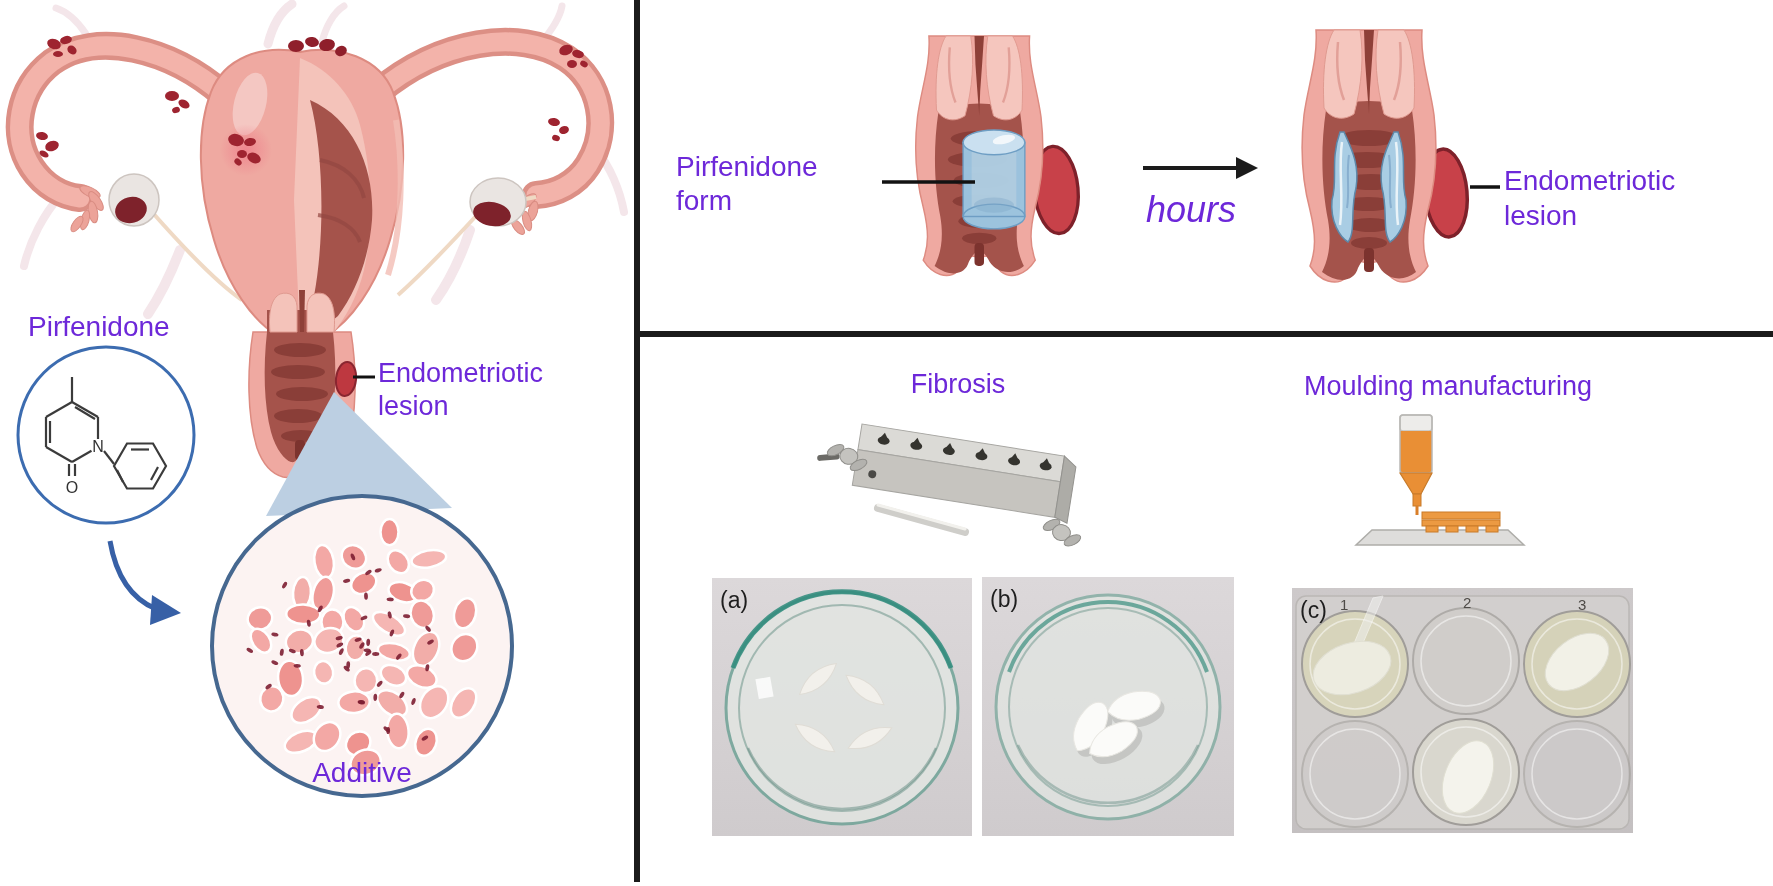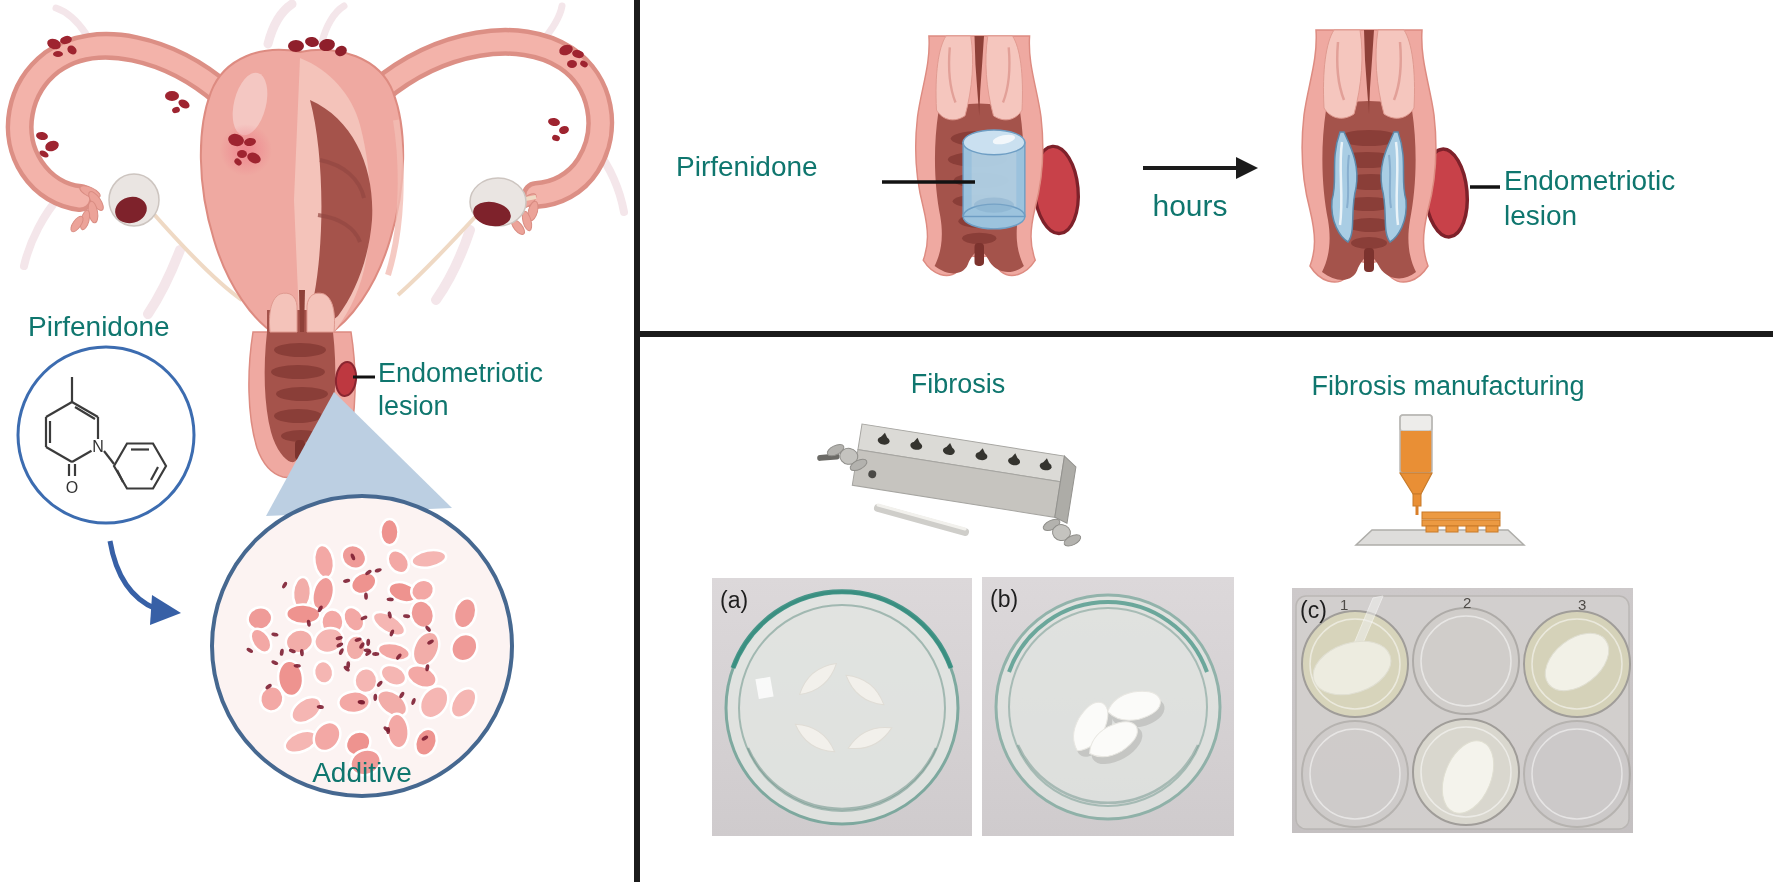--- a/index.html
+++ b/index.html
@@ -1,23 +1,23 @@
 <!DOCTYPE html>
 <html><head>
 <meta charset="utf-8">
 <style>
   html,body{margin:0;padding:0;background:#ffffff;}
   body{width:1773px;height:886px;position:relative;overflow:hidden;
        font-family:"Liberation Sans", sans-serif;}
   #stage{position:absolute;left:0;top:0;width:1773px;height:886px;}
   svg{position:absolute;left:0;top:0;}
-  .lbl{position:absolute;color:#0f766e;line-height:1.2;}
+  .lbl{position:absolute;color:#6d28d9;line-height:1.2;}
   .lbl-28{font-size:28px;}
   .lbl-27{font-size:27px;}
-  .lbl-30{font-size:30px;}
+  .lbl-30{font-size:36px;font-style:italic;}
   .center{text-align:center;}
   .divider{position:absolute;background:#1b1b1b;}
   #divider-v{left:634px;top:0;width:6px;height:882px;}
   #divider-h{left:634px;top:331px;width:1139px;height:6px;}
   .svgtext{font-family:"Liberation Sans",sans-serif;}
 </style>
 </head>
 <body>
 
 <div id="stage">
@@ -493,26 +493,27 @@
 
 <div class="lbl lbl-27" style="left:378px;top:357px;line-height:33px;">
   <div>Endometriotic</div>
   <div>lesion</div>
 </div>
 
 <div class="lbl lbl-28 center" style="left:282px;top:756px;width:160px;">Additive</div>
 
 <div class="lbl lbl-28" style="left:676px;top:150px;line-height:34px;">
   <div>Pirfenidone</div>
+  <div>form</div>
 </div>
 
 <div class="lbl lbl-30 center" style="left:1146px;top:188px;width:88px;">hours</div>
 
 <div class="lbl lbl-28" style="left:1504px;top:163px;line-height:35px;">
   <div>Endometriotic</div>
   <div>lesion</div>
 </div>
 
 <div class="lbl lbl-27 center" style="left:858px;top:368px;width:200px;">Fibrosis</div>
 
-<div class="lbl lbl-27 center" style="left:1298px;top:370px;width:300px;">Fibrosis manufacturing</div>
+<div class="lbl lbl-27 center" style="left:1298px;top:370px;width:300px;">Moulding manufacturing</div>
 
 </div>
 
 </body></html>

